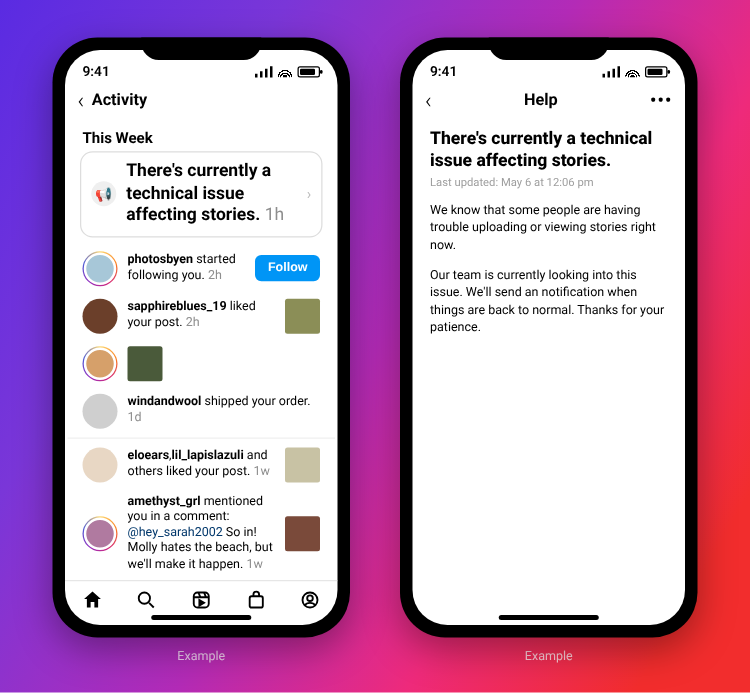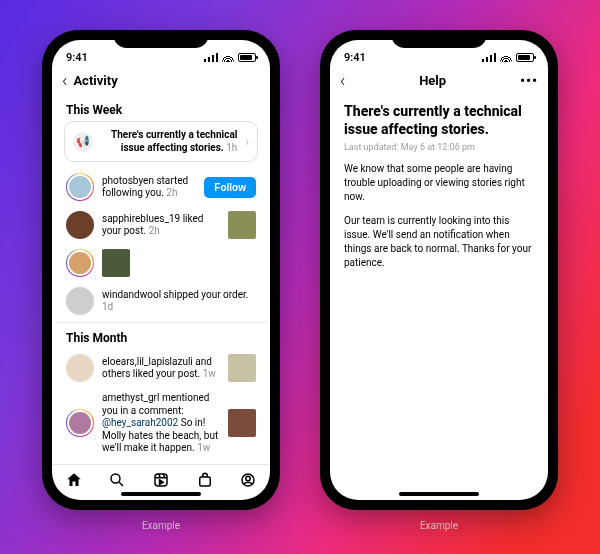--- a/index.html
+++ b/index.html
@@ -64,38 +64,38 @@
   .section-h { font-size:12px; font-weight:700; padding: 6px 12px 4px 12px; }
 
   .banner {
     margin: 0 10px 6px 10px; border:1px solid #ddd; border-radius:10px;
     display:flex; align-items:center; gap:8px; padding:7px 8px;
   }
   .megaphone {
     width:20px; height:20px; border-radius:50%; background:#efefef;
     display:flex; align-items:center; justify-content:center; font-size:11px;
   }
-  .banner-text { flex:1; font-size:10px; line-height:1.25;text-align:right; }
+  .banner-text { flex:1; font-size:14px; line-height:1.25; }
   .banner-text b { font-weight:700; }
   .muted { color:#8e8e8e; }
   .chev { color:#bbb; font-size:12px; }
 
   .row {
     display:flex; align-items:center; gap:8px;
     padding: 5px 12px;
   }
   .avatar {
     width:28px; height:28px; border-radius:50%; flex:0 0 28px;
     display:flex; align-items:center; justify-content:center;
     color:#fff; font-size:10px; overflow:hidden;
   }
   .story-ring { padding:1px; background: conic-gradient(#feda75,#fa7e1e,#d62976,#962fbf,#4f5bd5,#feda75); }
   .story-ring .inner { width:100%; height:100%; border-radius:50%; border:2px solid #fff; box-sizing:border-box; }
   .row-text { flex:1; font-size:10px; line-height:1.25; }
-  .row-text b { font-weight:400; }
+  .row-text b { font-weight:700; }
   .follow-btn {
     background:#0095f6; color:#fff; font-size:10px; font-weight:600;
     padding:5px 10px; border-radius:5px; border:none;
   }
   .thumb { width:28px; height:28px; background:#ccc; border-radius:2px; flex:0 0 28px; }
 
   .divider { height:1px; background:#efefef; margin:2px 0; }
 
   .navbar {
     height:36px; border-top:1px solid #e6e6e6;
@@ -183,21 +183,20 @@
       <div class="row">
         <span class="avatar" style="background:#cfcfcf"></span>
         <span class="row-text">
           <b>windandwool</b>
           <span>shipped your order.</span>
           <span class="muted">1d</span>
         </span>
       </div>
 
       <div class="divider"></div>
-      <div class="section-h">This Month</div>
 
       <div class="row">
         <span class="avatar" style="background:#e8d7c4"></span>
         <span class="row-text">
           <b>eloears</b><span>,</span><b>lil_lapislazuli</b>
           <span>and others</span>
           <span>liked your post.</span>
           <span class="muted">1w</span>
         </span>
         <span class="thumb" style="background:#c8c2a4"></span>

